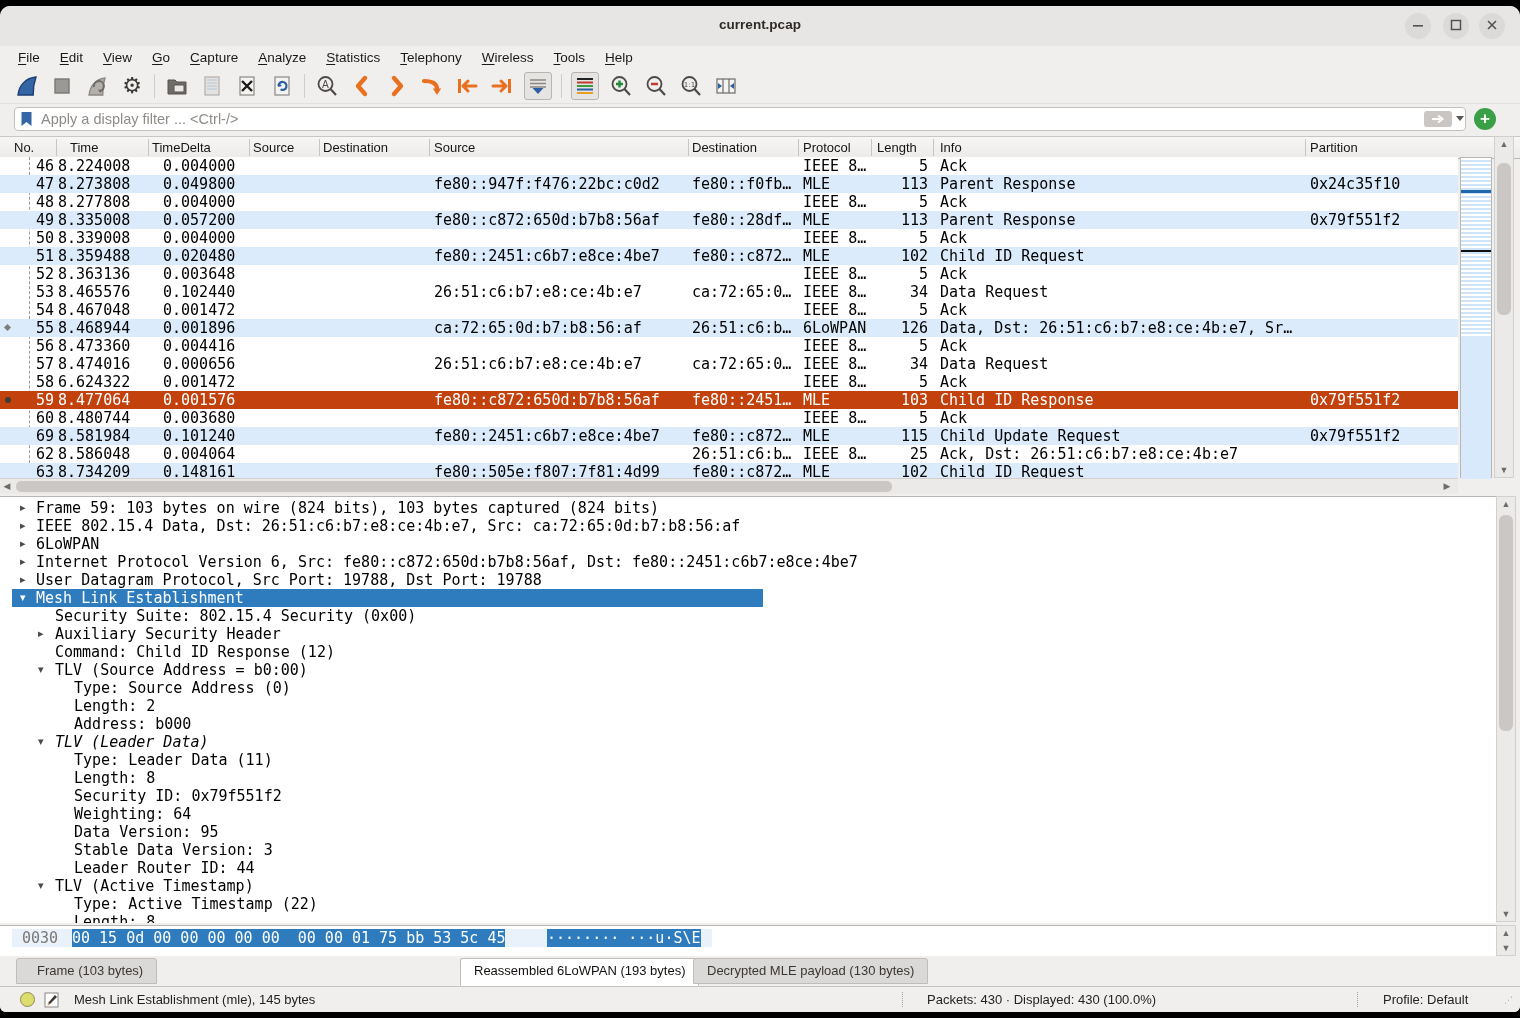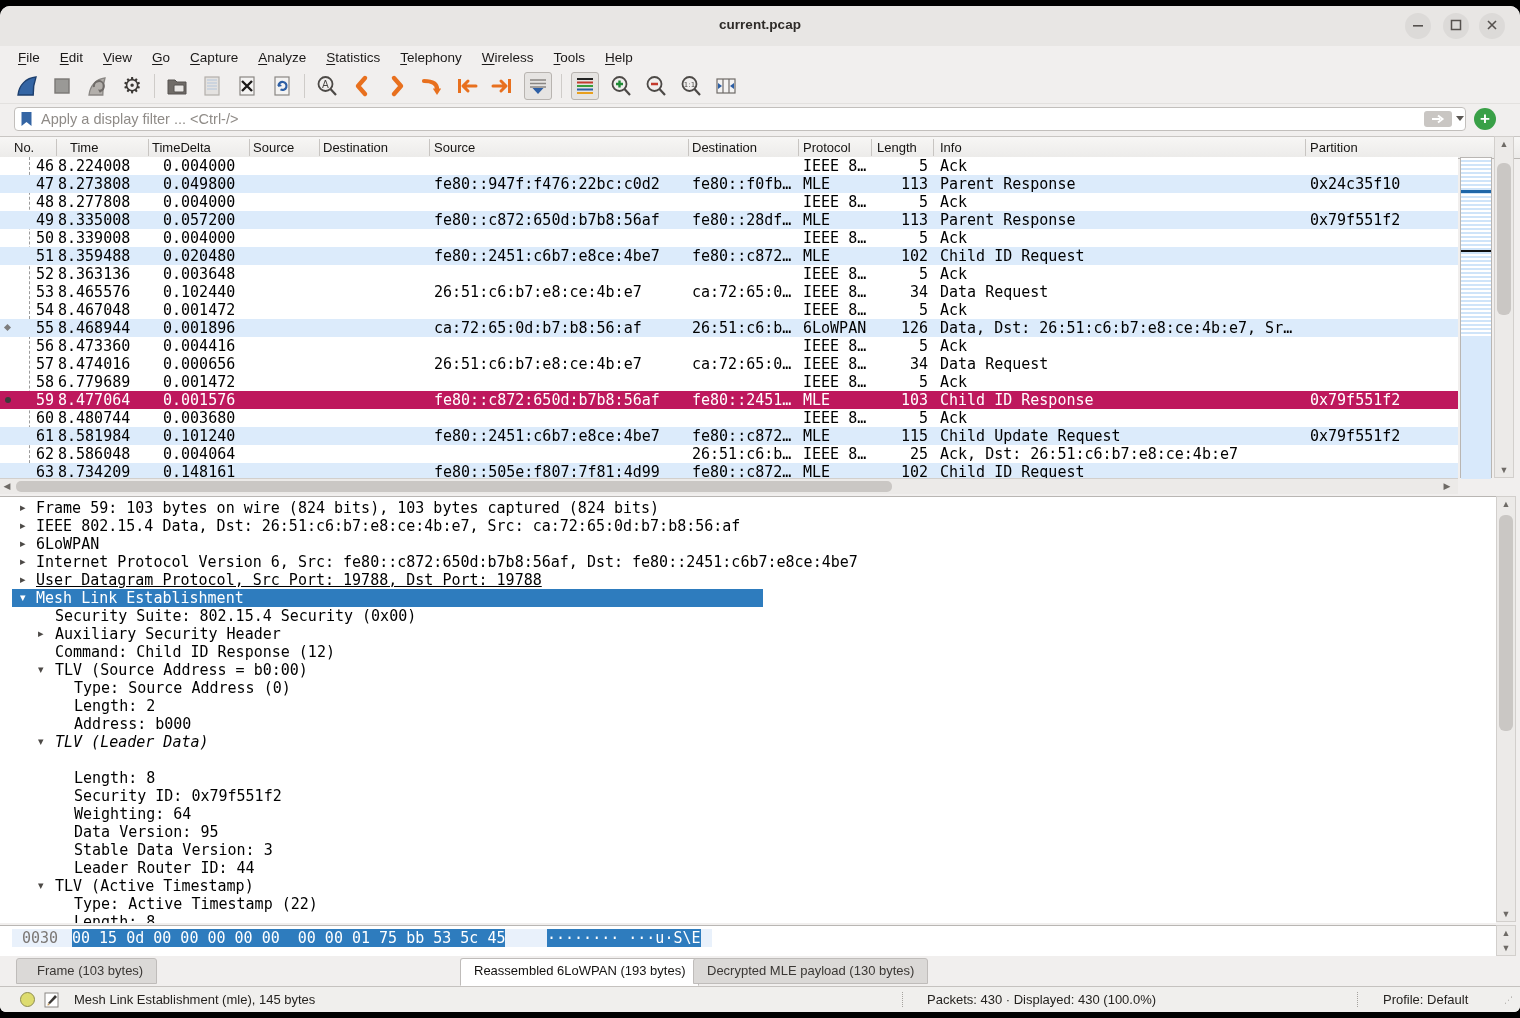--- a/index.html
+++ b/index.html
@@ -44,21 +44,21 @@
   
   .mono{font-family:"DejaVu Sans Mono",monospace;}
   .pheader{position:absolute;left:0;top:130px;width:1520px;height:21px;
            background:linear-gradient(#f7f6f5,#ecebe9);border-top:1px solid #c9c6c3;
            border-bottom:1px solid #b9b6b3;font-size:13px;color:#161412;}
   .pheader .hl{position:absolute;top:3px;white-space:nowrap;}
   .pheader .hsep{position:absolute;top:2px;width:1px;height:17px;background:#c8c5c2;}
   .plist{position:absolute;left:0;top:151px;width:1458px;height:321px;background:#fff;overflow:hidden;}
   .prow{position:absolute;left:0;width:1458px;height:18px;font-size:15px;line-height:18px;color:#000;}
   .prow.b{background:#dcebfb;}
-  .prow.s{background:#be185d;color:#fff;}
+  .prow.s{background:#c2410c;color:#fff;}
   .prow span{position:absolute;white-space:pre;overflow:hidden;}
   .c-no{left:0;width:54px;text-align:right;}
   .c-time{left:58px;width:100px;}
   .c-delta{left:163px;width:100px;}
   .c-src{left:434px;width:252px;}
   .c-dst{left:692px;width:108px;}
   .c-proto{left:803px;width:70px;}
   .c-len{left:858px;width:70px;text-align:right;}
   .c-info{left:940px;width:368px;}
   .c-part{left:1310px;width:148px;}
@@ -446,21 +446,21 @@
           <span class="c-delta">0.000656</span>
           <span class="c-src">26:51:c6:b7:e8:ce:4b:e7</span>
           <span class="c-dst">ca:72:65:0…</span>
           <span class="c-proto">IEEE 8…</span>
           <span class="c-len">34</span>
           <span class="c-info">Data Request</span>
           <span class="c-part"></span>
         </div>
         <div class="prow w" style="top: 216px;">
           <span class="c-no">58</span>
-          <span class="c-time">6.779689</span>
+          <span class="c-time">6.624322</span>
           <span class="c-delta">0.001472</span>
           <span class="c-src"></span>
           <span class="c-dst"></span>
           <span class="c-proto">IEEE 8…</span>
           <span class="c-len">5</span>
           <span class="c-info">Ack</span>
           <span class="c-part"></span>
         </div>
         <div class="prow s" style="top: 234px;">
           <span class="c-no">59</span>
@@ -479,21 +479,21 @@
           <span class="c-time">8.480744</span>
           <span class="c-delta">0.003680</span>
           <span class="c-src"></span>
           <span class="c-dst"></span>
           <span class="c-proto">IEEE 8…</span>
           <span class="c-len">5</span>
           <span class="c-info">Ack</span>
           <span class="c-part"></span>
         </div>
         <div class="prow b" style="top: 270px;">
-          <span class="c-no">61</span>
+          <span class="c-no">69</span>
           <span class="c-time">8.581984</span>
           <span class="c-delta">0.101240</span>
           <span class="c-src">fe80::2451:c6b7:e8ce:4be7</span>
           <span class="c-dst">fe80::c872…</span>
           <span class="c-proto">MLE</span>
           <span class="c-len">115</span>
           <span class="c-info">Child Update Request</span>
           <span class="c-part">0x79f551f2</span>
         </div>
         <div class="prow w" style="top: 288px;">
@@ -550,21 +550,21 @@
         <div class="dline" style="top: 38px;">
           <span class="arr" style="left: 20px;">▸</span>
           <span class="txt" style="left: 36px;">6LoWPAN</span>
         </div>
         <div class="dline" style="top: 56px;">
           <span class="arr" style="left: 20px;">▸</span>
           <span class="txt" style="left: 36px;">Internet Protocol Version 6, Src: fe80::c872:650d:b7b8:56af, Dst: fe80::2451:c6b7:e8ce:4be7</span>
         </div>
         <div class="dline" style="top: 74px;">
           <span class="arr" style="left: 20px;">▸</span>
-          <span class="txt" style="left: 36px; text-decoration: underline;">User Datagram Protocol, Src Port: 19788, Dst Port: 19788</span>
+          <span class="txt" style="left: 36px;">User Datagram Protocol, Src Port: 19788, Dst Port: 19788</span>
         </div>
         <div class="dline sel" style="top: 92px;">
           <div class="bar"></div>
           <span class="arr" style="left: 20px;">▾</span>
           <span class="txt" style="left: 36px;">Mesh Link Establishment</span>
         </div>
         <div class="dline" style="top: 110px;">
           <span class="txt" style="left: 55px;">Security Suite: 802.15.4 Security (0x00)</span>
         </div>
         <div class="dline" style="top: 128px;">
@@ -583,20 +583,23 @@
         </div>
         <div class="dline" style="top: 200px;">
           <span class="txt" style="left: 74px;">Length: 2</span>
         </div>
         <div class="dline" style="top: 218px;">
           <span class="txt" style="left: 74px;">Address: b000</span>
         </div>
         <div class="dline" style="top: 236px;">
           <span class="arr" style="left: 38px;">▾</span>
           <span class="txt" style="left: 55px; font-style: italic;">TLV (Leader Data)</span>
+        </div>
+        <div class="dline" style="top: 254px;">
+          <span class="txt" style="left: 74px;">Type: Leader Data (11)</span>
         </div>
         <div class="dline" style="top: 272px;">
           <span class="txt" style="left: 74px;">Length: 8</span>
         </div>
         <div class="dline" style="top: 290px;">
           <span class="txt" style="left: 74px;">Security ID: 0x79f551f2</span>
         </div>
         <div class="dline" style="top: 308px;">
           <span class="txt" style="left: 74px;">Weighting: 64</span>
         </div>

